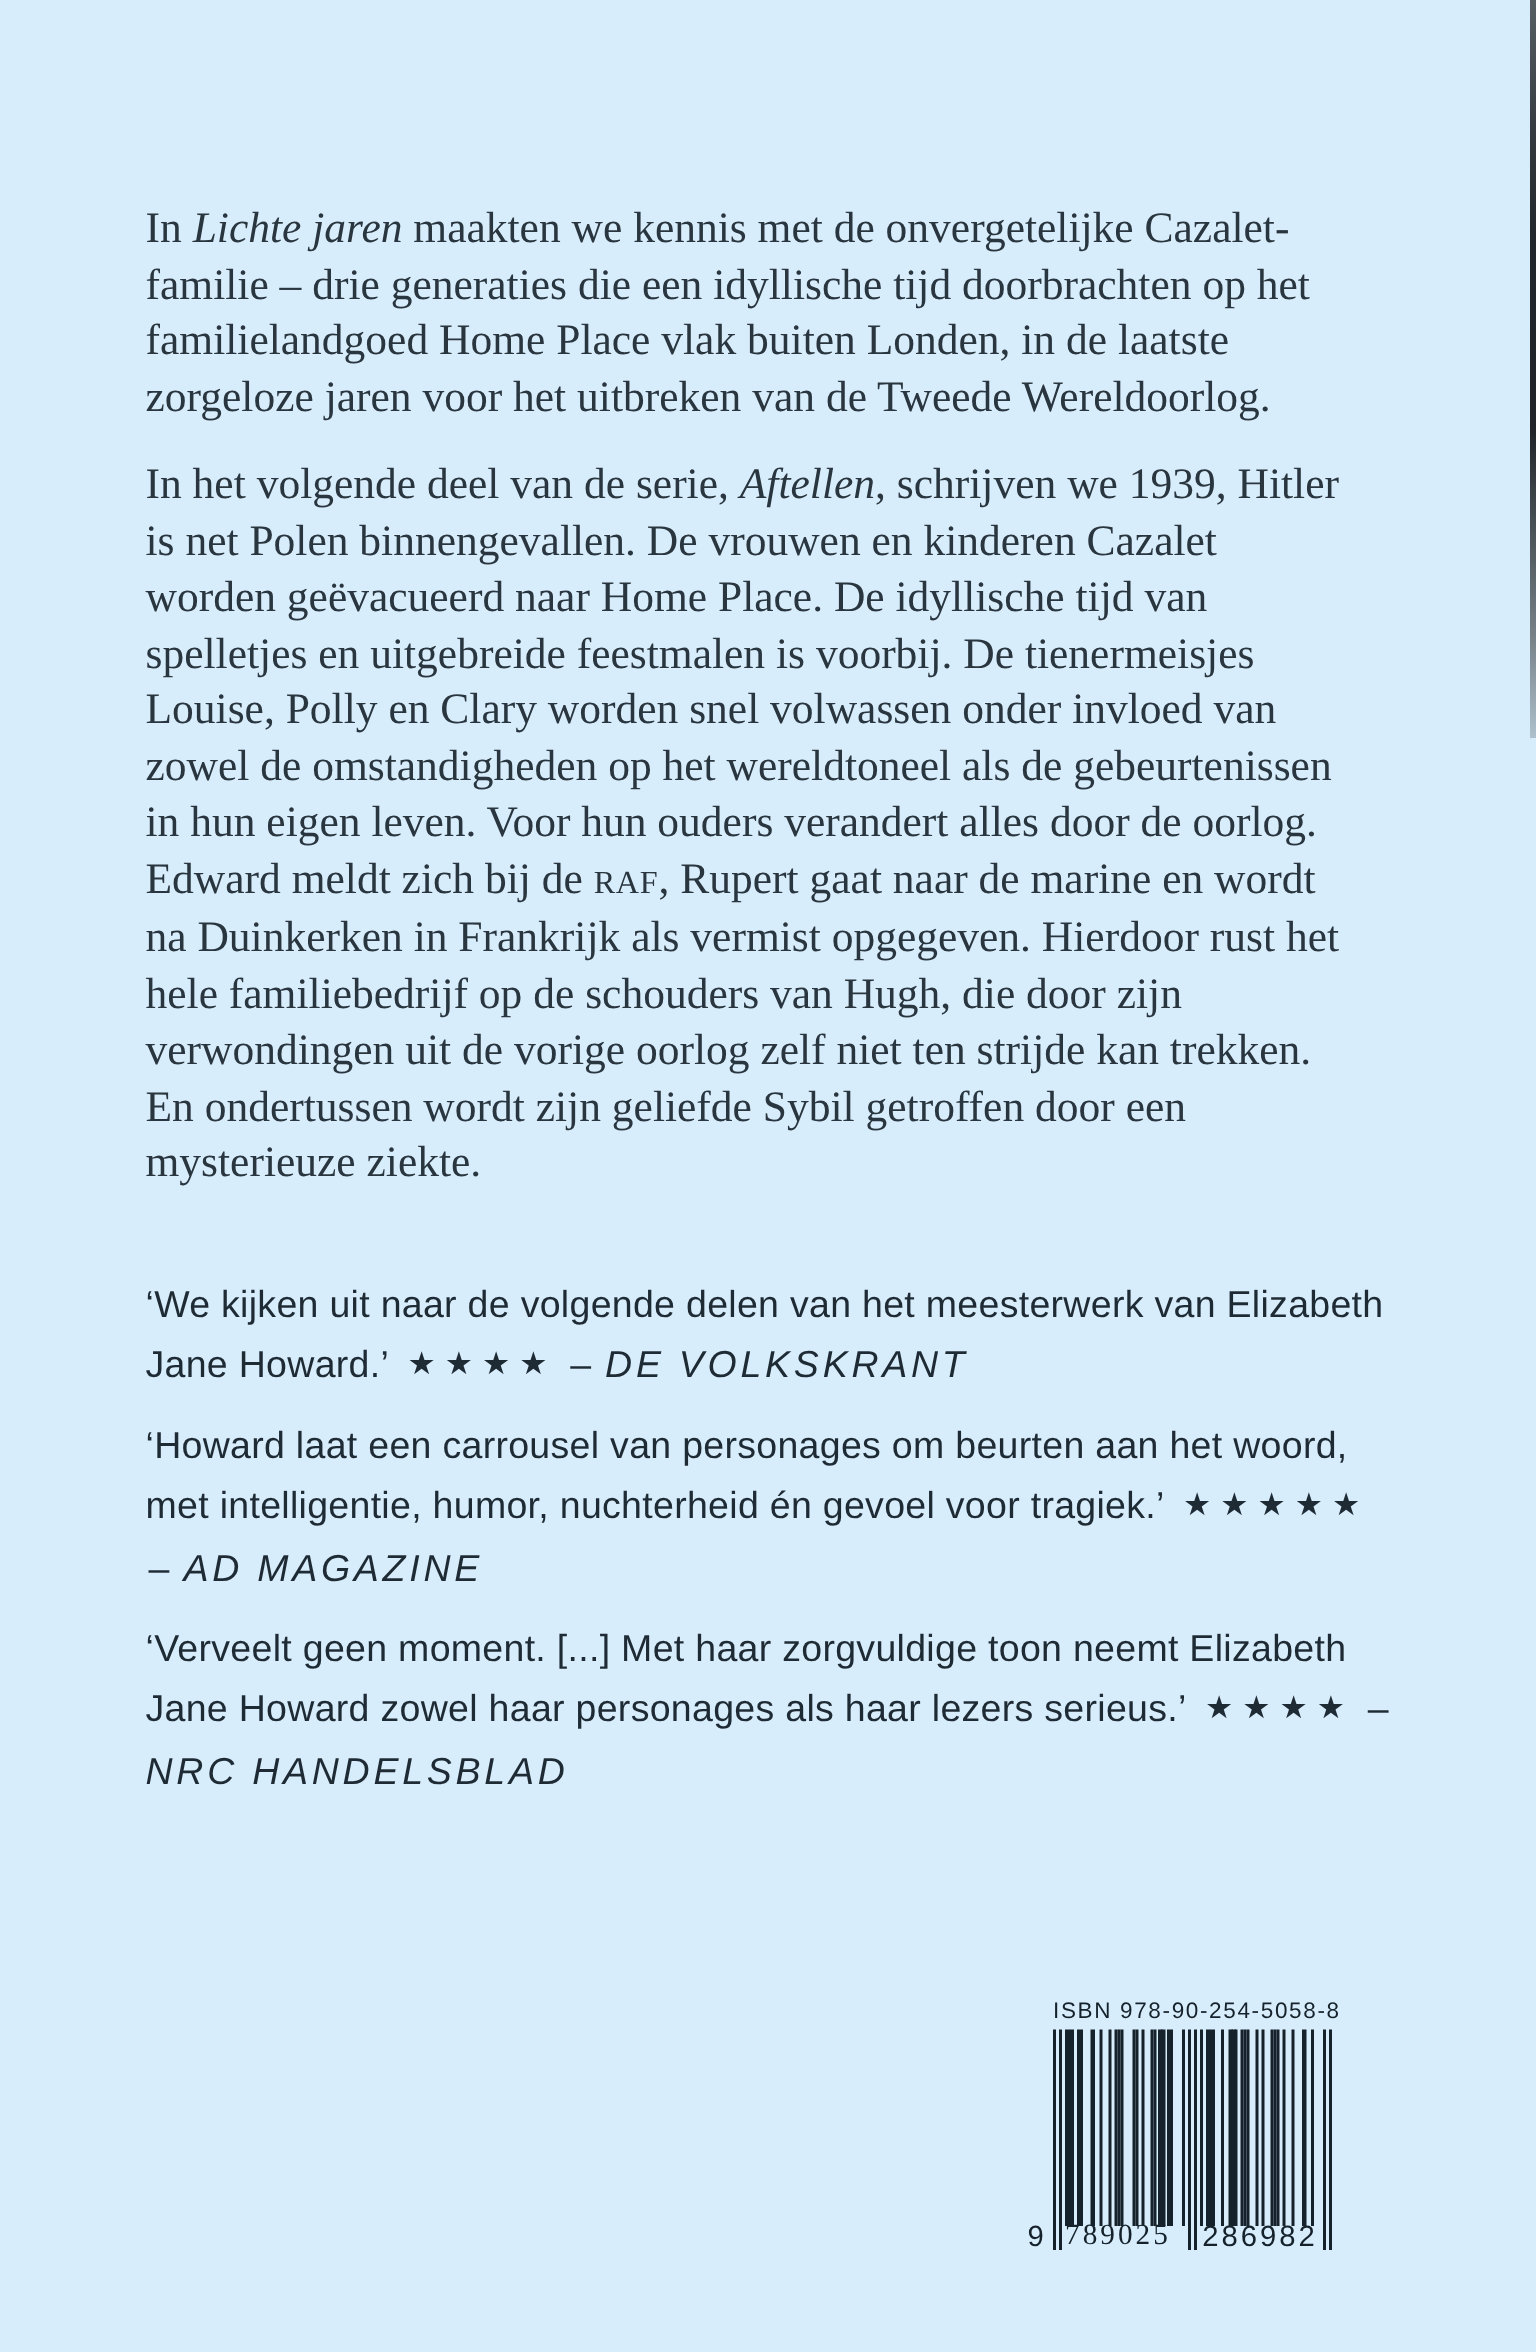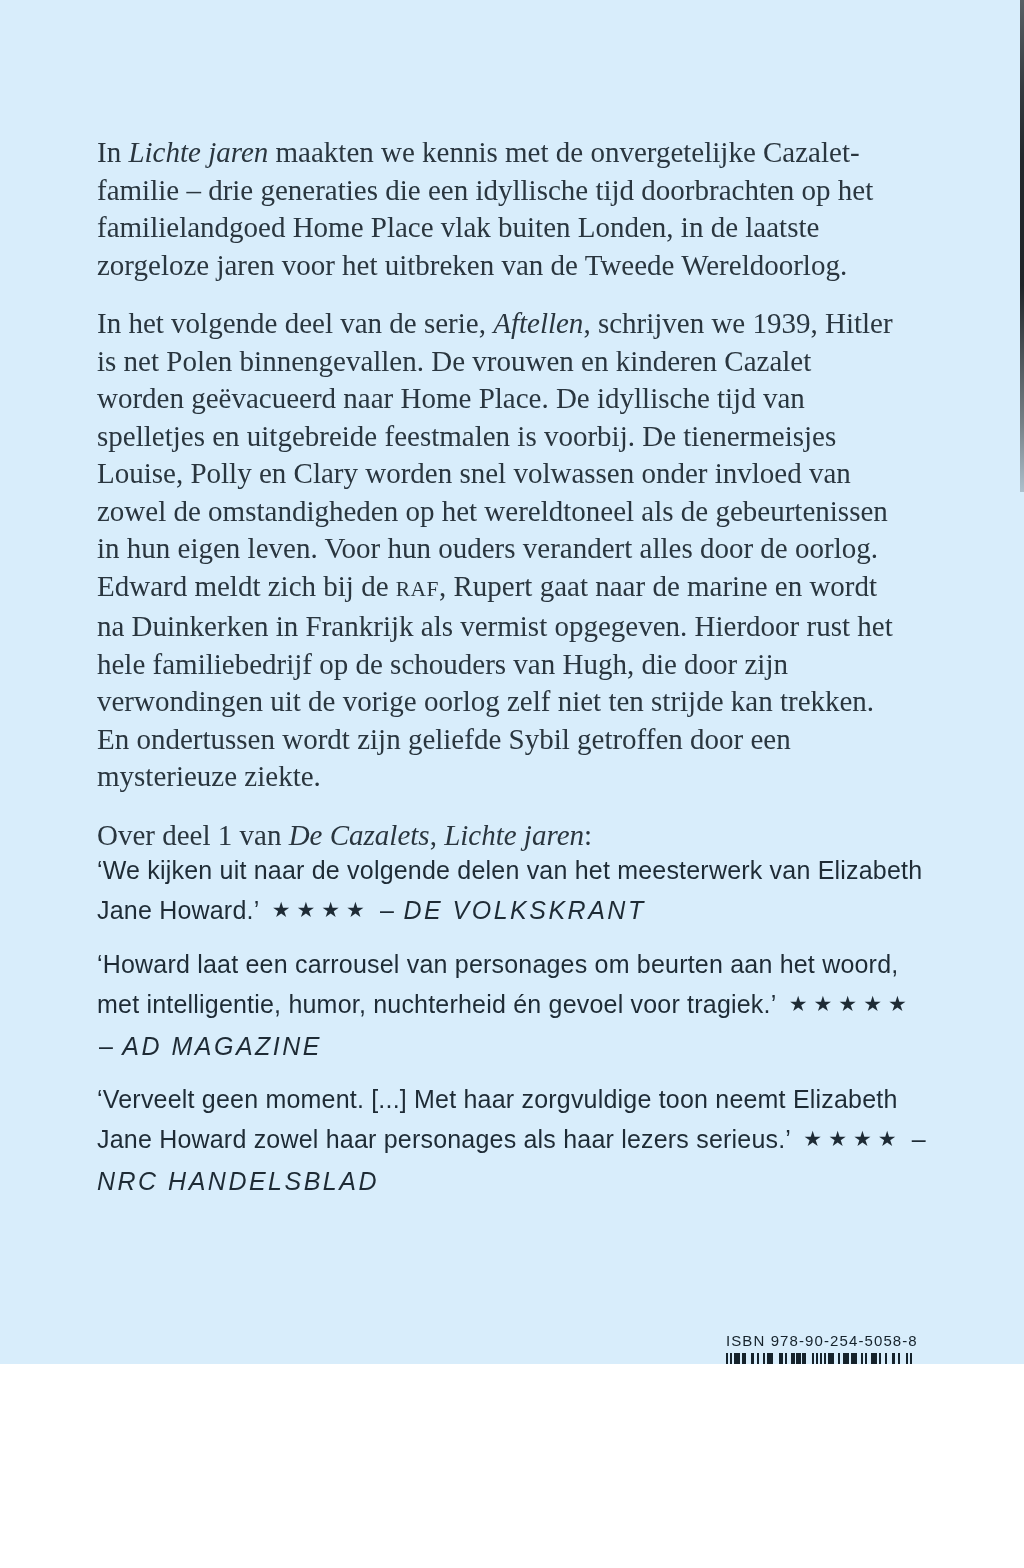--- a/index.html
+++ b/index.html
@@ -1,18 +1,18 @@
 <!DOCTYPE html>
 <html><head>
 <meta charset="utf-8">
 <style>
   html,body{margin:0;padding:0;}
   .page{
     position:relative;
-    width:1024px;height:1364px;
+    width:1024px;height:1568px;
     background:#d8edfb;
     overflow:hidden;
   }
   
   .synopsis{
     position:absolute;left:97px;top:134px;width:800px;
     font-family:"Liberation Serif", serif;
     font-size:29px;line-height:37.5px;
     color:#2a363f;
   }
@@ -35,21 +35,20 @@
   .review.r5{width:510px;}
   .q-stars{font-size:21px;letter-spacing:6px;margin-left:6px;position:relative;top:-2px;white-space:nowrap;}
   .q-stars:empty{display:none;margin:0;}
   .q-sep{margin:0 2px 0 2px;}
   .q-source{font-style:italic;letter-spacing:2.5px;}
   
   .barcode{
     position:absolute;left:702px;top:1332px;width:186px;
     font-family:"Liberation Sans", sans-serif;
     color:#15222b;
-    margin-left:24px;
   }
   .bc-label{
     display:block;width:186px;text-align:center;
     font-size:15px;letter-spacing:1.1px;white-space:nowrap;
   }
   .bc-bars{position:relative;width:186px;height:150px;margin-top:4px;}
   .bar{position:absolute;top:0;width:2.1px;height:131px;background:#15222b;}
   .bar.guard{height:147px;}
   .bc-digits{position:absolute;top:127px;left:0;width:186px;height:23px;font-size:19.5px;}
   .bc-digit-9{position:absolute;left:-17px;top:0;}
@@ -74,21 +73,20 @@
 </head>
 <body>
 
 <div class="page">
 
   <div class="scan-edge"></div>
 
   <div class="synopsis">
     <p><span>In </span><span class="seg-i">Lichte jaren</span><span> maakten we kennis met de onvergetelijke Cazalet-familie – drie generaties die een idyllische tijd doorbrachten op het familielandgoed Home Place vlak buiten Londen, in de laatste zorgeloze jaren voor het uitbreken van de Tweede Wereldoorlog.</span></p>
     <p><span>In het volgende deel van de serie, </span><span class="seg-i">Aftellen</span><span>, schrijven we 1939, Hitler is net Polen binnengevallen. De vrouwen en kinderen Cazalet worden geëvacueerd naar Home Place. De idyllische tijd van spelletjes en uitgebreide feestmalen is voorbij. De tienermeisjes Louise, Polly en Clary worden snel volwassen onder invloed van zowel de omstandigheden op het wereldtoneel als de gebeurtenissen in hun eigen leven. Voor hun ouders verandert alles door de oorlog. Edward meldt zich bij de </span><span class="seg-sc">RAF</span><span>, Rupert gaat naar de marine en wordt na Duinkerken in Frankrijk als vermist opgegeven. Hierdoor rust het hele familiebedrijf op de schouders van Hugh, die door zijn verwondingen uit de vorige oorlog zelf niet ten strijde kan trekken. En ondertussen wordt zijn geliefde Sybil getroffen door een mysterieuze ziekte.</span></p>
-    <p class="series-note"><span>Over deel 1 van </span><span class="seg-i">De Cazalets</span><span>, </span><span class="seg-i">Lichte jaren</span><span>:</span></p>
   </div>
 
   <div class="reviews">
     <p class="review r2">
       <span>‘We kijken uit naar de volgende delen van het meesterwerk van Elizabeth Jane Howard.’</span>
       <span class="q-stars">★★★★</span>
       <span class="q-sep">–</span>
       <span class="q-source">DE VOLKSKRANT</span>
     </p>
     <p class="review r3">

